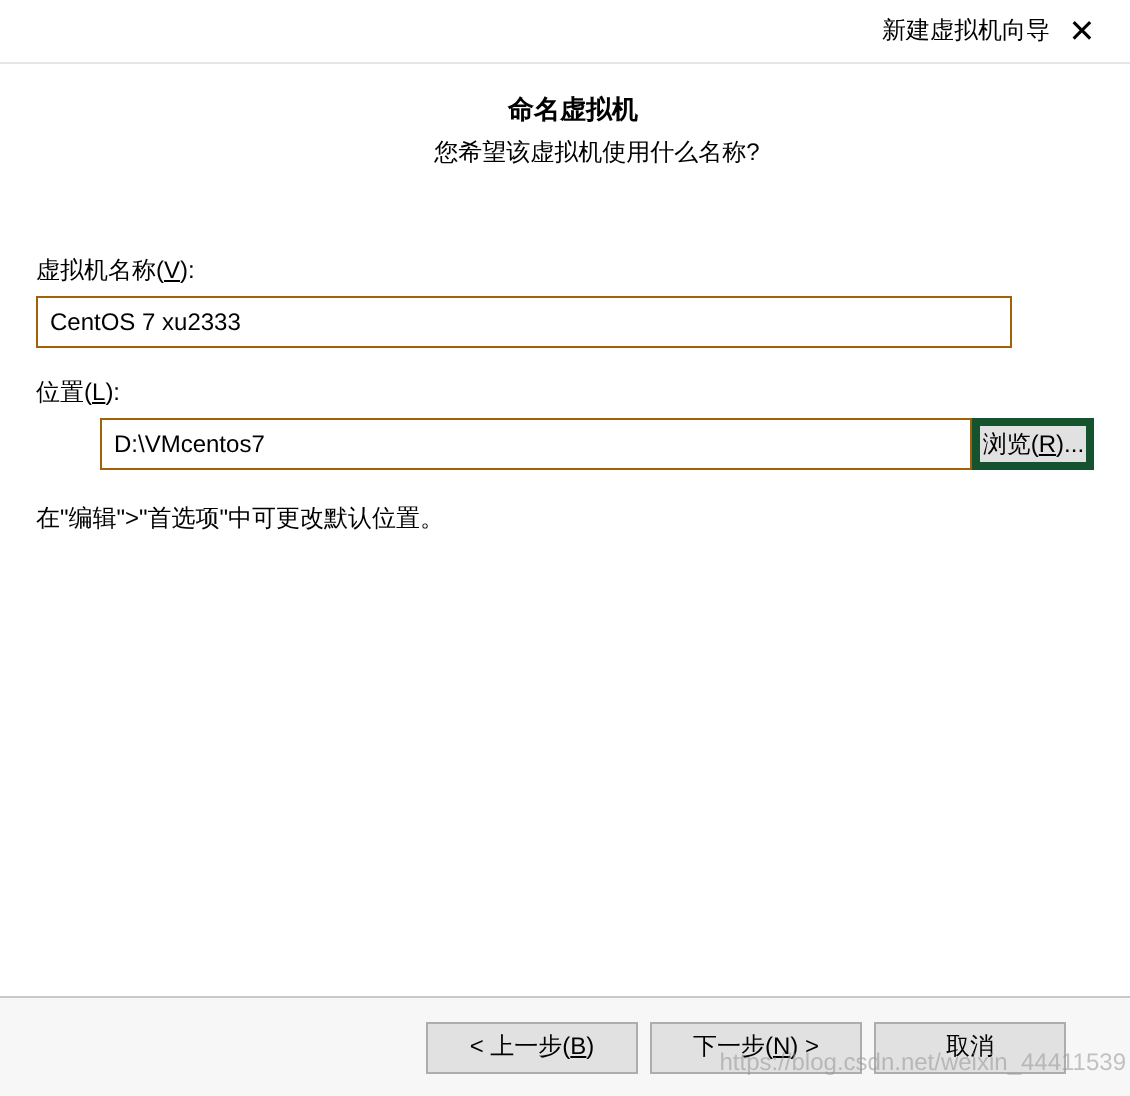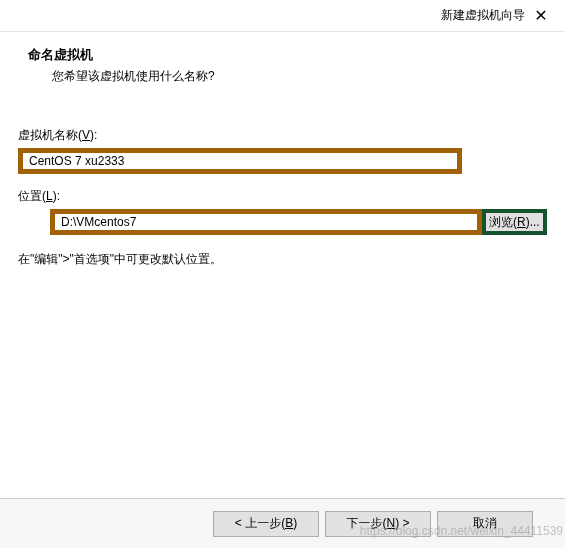--- a/index.html
+++ b/index.html
@@ -23,36 +23,37 @@
     }
     .close-btn {
       font-size: 16px;
       width: 32px;
       text-align: center;
       cursor: default;
       font-family: Arial, sans-serif;
     }
     .header {
       padding: 14px 20px 18px 20px;
+      text-align: center;
     }
     .header-title { font-size: 13px; font-weight: bold; padding-left: 8px; }
     .header-sub { font-size: 12px; padding-left: 32px; margin-top: 4px; }
     .content {
       padding: 10px 18px 0 18px;
     }
     .field-label {
       font-size: 12px;
       margin-bottom: 4px;
       margin-top: 14px;
     }
     .ul { text-decoration: underline; }
     .text-input {
-      width: 444px;
+      width: 488px;
       height: 26px;
-      border: 5px solid #a16207;
+      border: 1px solid #a16207;
       padding: 0 6px;
       font-size: 12px;
       font-family: inherit;
       outline: none;
     }
     .row-loc {
       display: flex;
       align-items: flex-end;
       padding-left: 32px;
     }

